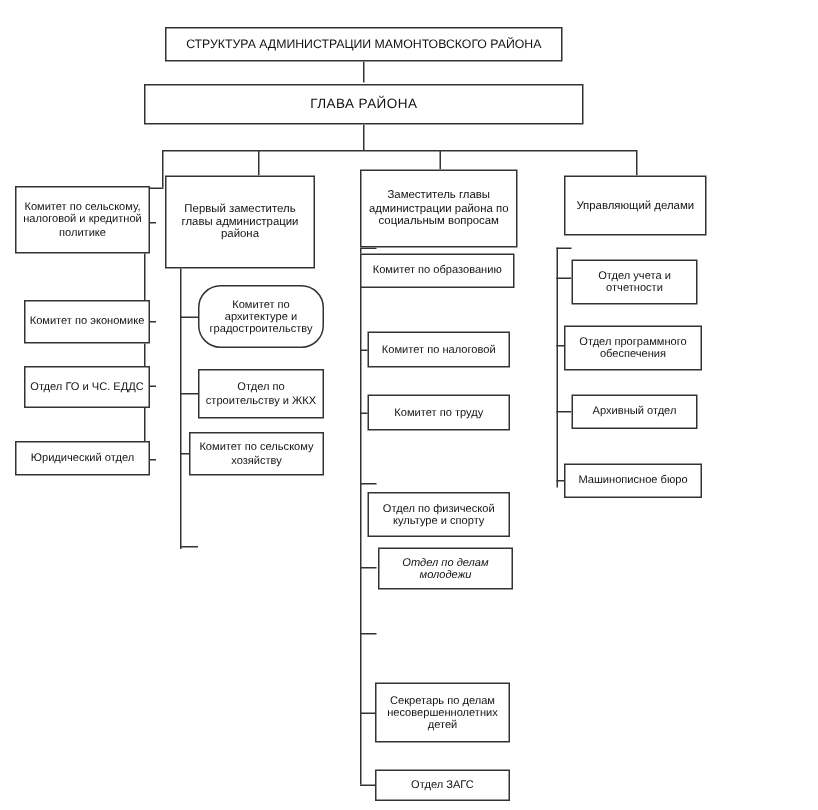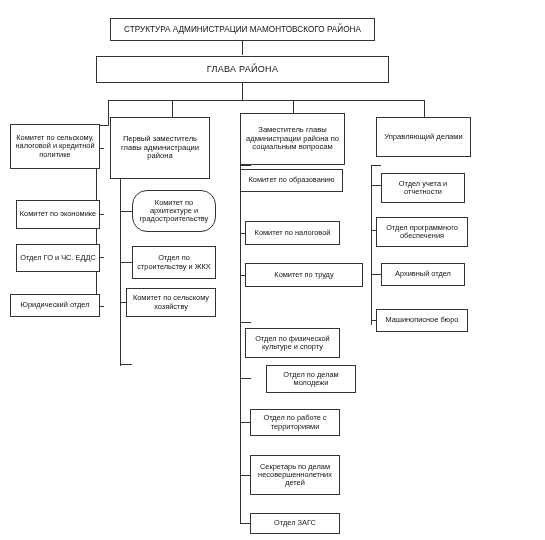--- a/index.html
+++ b/index.html
@@ -101,24 +101,23 @@
   <div class="node n-leaf" style="left:16px; top:200px; width:84px; height:29px;">Комитет по экономике</div>
   <div class="node n-leaf" style="left:16px; top:244px; width:84px; height:28px;">Отдел ГО и ЧС. ЕДДС</div>
   <div class="node n-leaf" style="left:10px; top:294px; width:90px; height:23px;">Юридический отдел</div>
 
   <div class="node n-leaf" style="left:132px; top:190px; width:84px; height:42px;border-radius:15px;">Комитет по архитектуре и градостроительству</div>
   <div class="node n-leaf" style="left:132px; top:246px; width:84px; height:33px;">Отдел по строительству и ЖКХ</div>
   <div class="node n-leaf" style="left:126px; top:288px; width:90px; height:29px;">Комитет по сельскому хозяйству</div>
 
   <div class="node n-leaf" style="left:240px; top:169px; width:103px; height:23px;">Комитет по образованию</div>
   <div class="node n-leaf" style="left:245px; top:221px; width:95px; height:24px;">Комитет по налоговой</div>
-  <div class="node n-leaf" style="left:245px; top:263px; width:118px; height:24px;">Комитет по труду</div>
+  <div class="node n-leaf" style="left:245px; top:263px; width:95px; height:24px;">Комитет по труду</div>
   <div class="node n-leaf" style="left:245px; top:328px; width:95px; height:30px;">Отдел по физической культуре и спорту</div>
-  <div class="node n-leaf" style="left:266px; top:365px; width:90px; height:28px;">Отдел по делам молодежи</div>
-  <div class="node n-leaf" style="left:250px; top:409px; width:90px; height:27px;">Отдел по работе с территориями</div>
+  <div class="node n-leaf" style="left:252px; top:365px; width:90px; height:28px;font-style:italic;">Отдел по делам молодежи</div>
   <div class="node n-leaf" style="left:250px; top:455px; width:90px; height:40px;">Секретарь по делам несовершеннолетних детей</div>
   <div class="node n-leaf" style="left:250px; top:513px; width:90px; height:21px;">Отдел ЗАГС</div>
 
   <div class="node n-leaf" style="left:381px; top:173px; width:84px; height:30px;">Отдел учета и отчетности</div>
   <div class="node n-leaf" style="left:381px; top:263px; width:84px; height:23px;">Архивный отдел</div>
   <div class="node n-leaf" style="left:376px; top:217px; width:92px; height:30px;">Отдел программного обеспечения</div>
   <div class="node n-leaf" style="left:376px; top:309px; width:92px; height:23px;">Машинописное бюро</div>
 
 </div>
 

